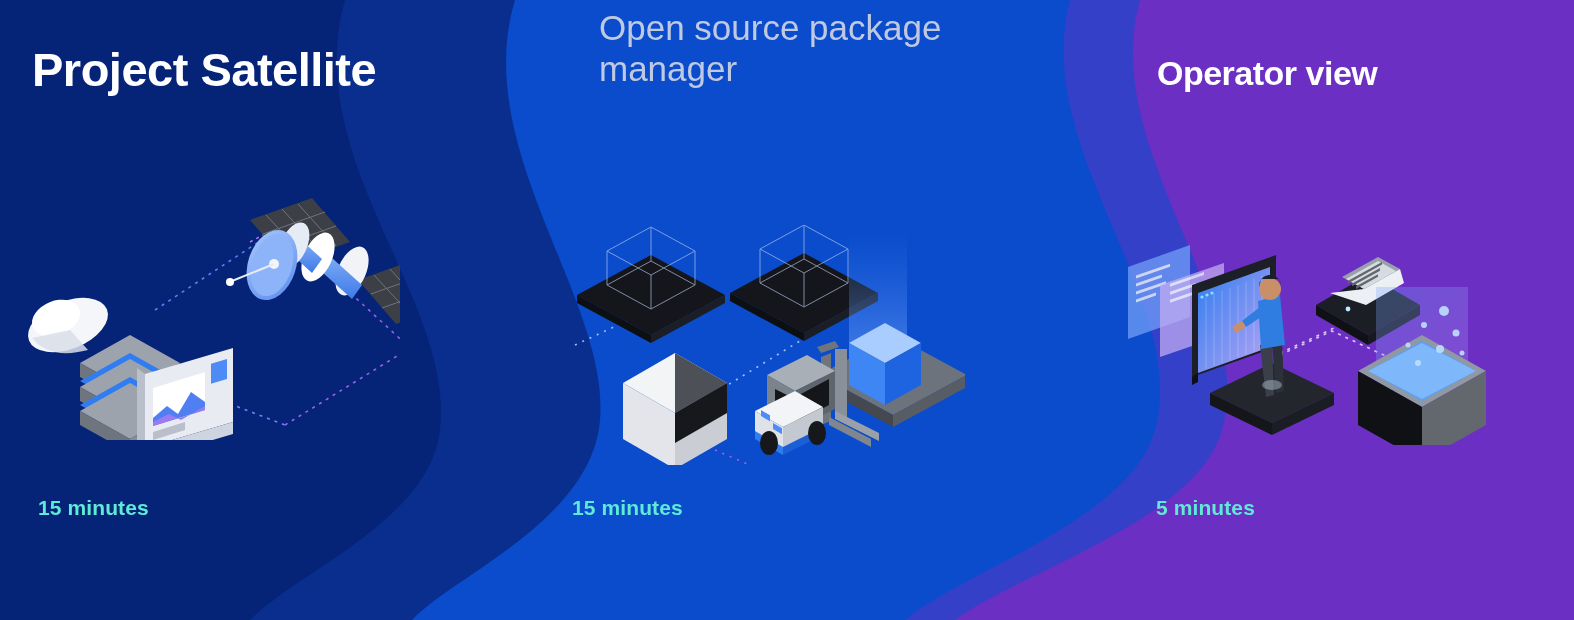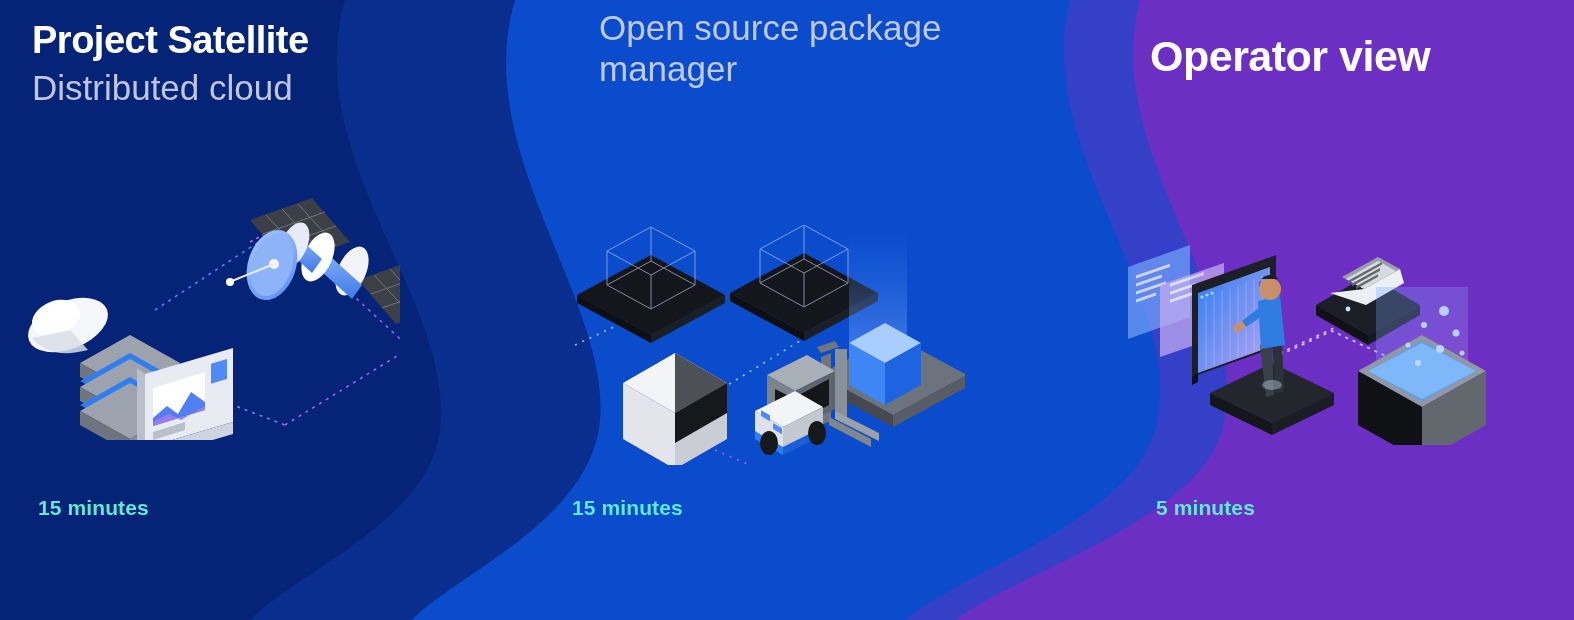--- a/index.html
+++ b/index.html
@@ -38,25 +38,25 @@
     margin: 0;
     line-height: 1.02;
   }
   .subtitle {
     color: #cfd4e4;
     font-weight: 300;
     margin: 0;
     line-height: 1.17;
     opacity: .92;
   }
-  #panel-satellite .title    { font-size: 38px; padding-top: 21px; }
+  #panel-satellite .title    { font-size: 47px; padding-top: 46px; }
   #panel-satellite .subtitle { font-size: 35px; padding-top: 8px; }
   #panel-osm .title          { font-size: 41px; padding-top: 53px; }
   #panel-osm .subtitle       { font-size: 35px; padding-top: 8px; max-width: 430px; margin-left: 32px; }
-  #panel-operator .title     { font-size: 43px; padding-top: 35px; }
+  #panel-operator .title     { font-size: 34px; padding-top: 56px; margin-left: 7px; }
   #panel-operator .subtitle  { font-size: 33px; padding-top: 8px; max-width: 300px; }
 
   .duration {
     position: absolute;
     bottom: 100px;
     color: #5eead4;
     font-size: 21px;
     font-weight: 600;
     letter-spacing: .1px;
   }
@@ -111,21 +111,20 @@
 
     <path d="M515,0 C470,150 610,300 600,420 C592,520 455,575 412,620 L1574,620 L1574,0 Z" fill="#0A4CCC"></path>
 
     <path d="M1070,0 C1030,150 1190,300 1155,430 C1130,520 965,570 905,620 L1574,620 L1574,0 Z" fill="#3440C8"></path>
 
     <path d="M1140,0 C1098,150 1258,300 1222,430 C1197,520 1020,572 955,620 L1574,620 L1574,0 Z" fill="#6B2FC4"></path>
   </svg>
 
   <div class="panel" id="panel-satellite">
     <h1 class="title">Project Satellite</h1>
-    <p class="subtitle">Distributed cloud</p>
 
     <svg class="illus" id="illus-satellite" width="390" height="250">
 
       <g stroke-dasharray="3 5" stroke-width="1.6" fill="none">
         <path d="M145,120 L270,38" stroke="#5f7ff2"></path>
         <path d="M270,38 L400,158" stroke="#9a5ef0"></path>
         <path d="M145,185 L275,235" stroke="#6b86f2"></path>
         <path d="M275,235 L400,158" stroke="#a05ff0"></path>
       </g>
       <path d="M240,52 L262,40" stroke="#b06af2" stroke-width="1.6" fill="none" stroke-dasharray="3 4"></path>

